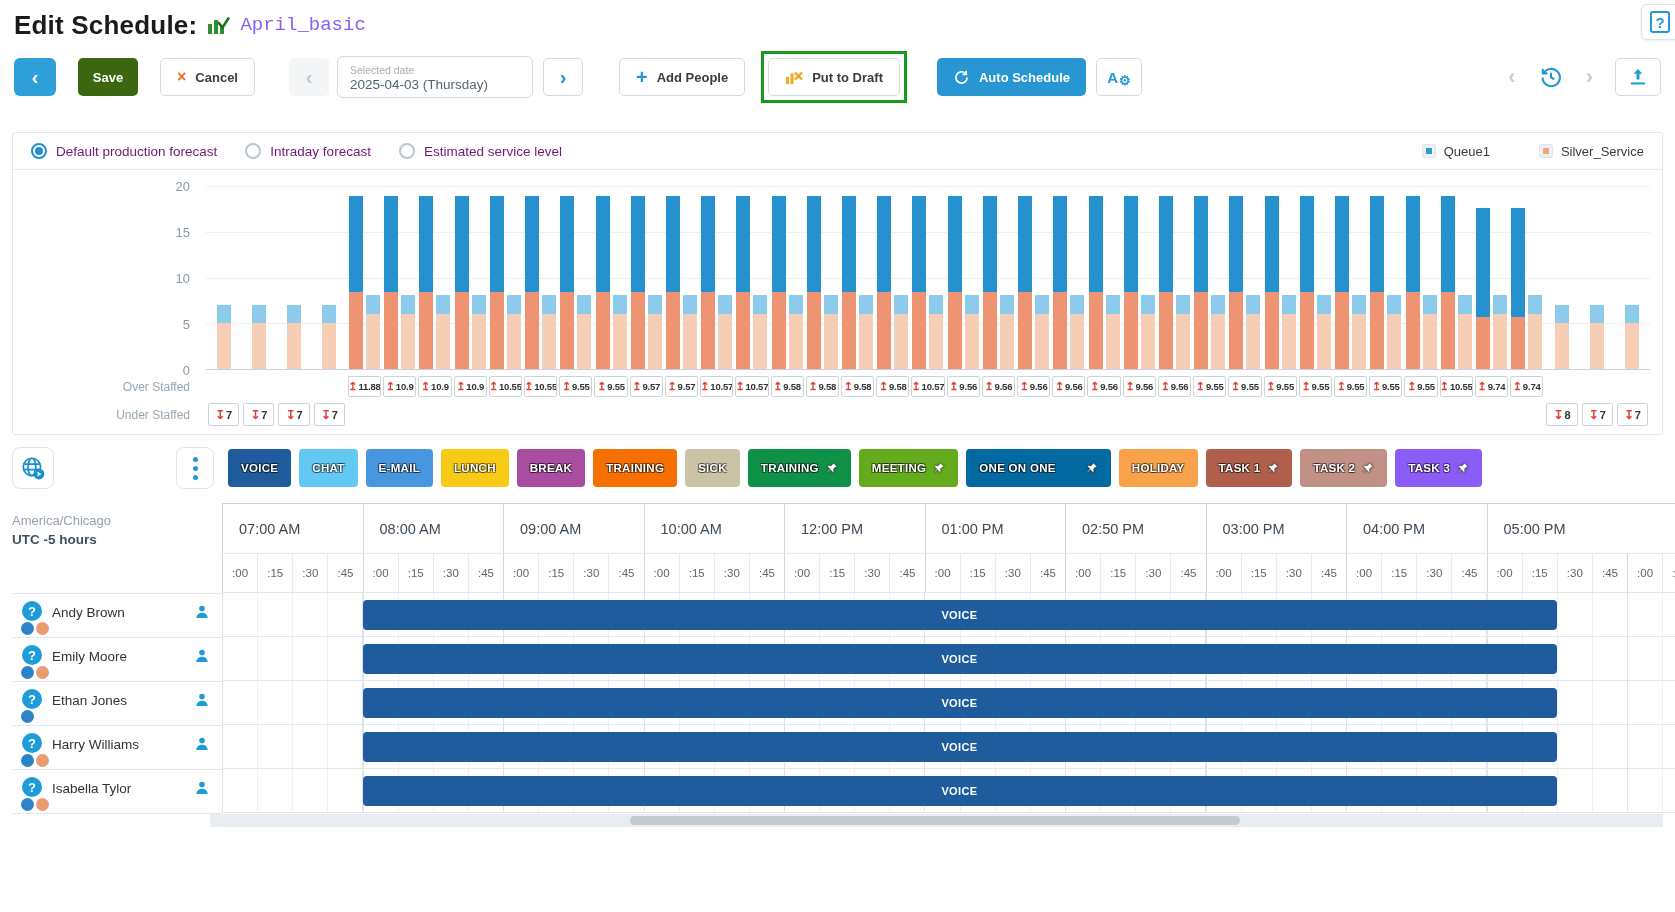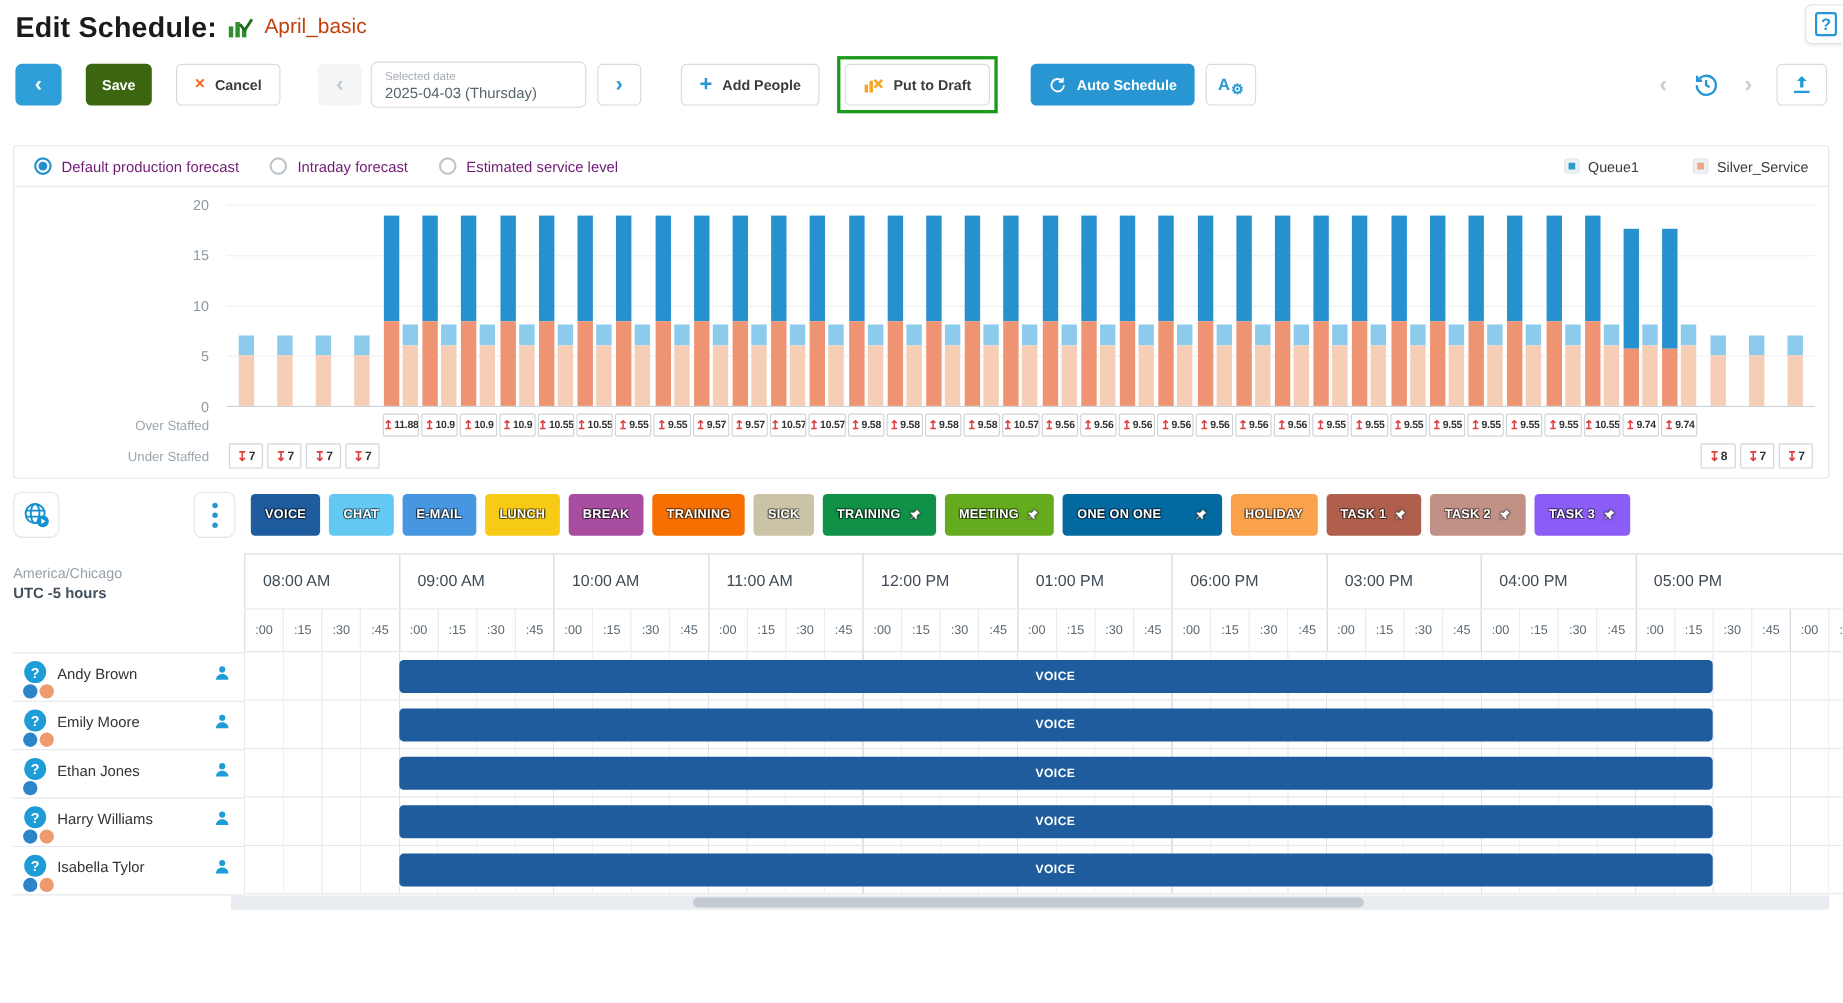--- a/index.html
+++ b/index.html
@@ -9,21 +9,21 @@
   
   .help-float { position:absolute; top:4px; right:-10px; width:44px; height:36px; background:#fff;
     border:1px solid #dde2e7; border-radius:6px; box-shadow:0 1px 3px rgba(0,0,0,.08);
     display:flex; align-items:center; justify-content:flex-start; padding-left:8px;
     color:#2697D4; font-weight:bold; font-size:15px; }
   .help-float .doc { border:2px solid #2697D4; border-radius:3px; width:20px; height:22px;
     display:flex; align-items:center; justify-content:center; }
 
   .title-row { display:flex; align-items:center; gap:10px; padding:14px 0 0 14px; height:36px; }
   .title { font-size:26px; font-weight:bold; color:#1b1b1b; letter-spacing:.2px; }
-  .sched-name { font-size:19px; color:#c2410c; }
+  .sched-name { font-size:19px; color:#8b5cf6;font-family:Liberation Mono, monospace; }
 
   
   .toolbar { display:flex; align-items:center; margin:16px 14px 0 14px; height:50px; }
   .btn { height:38px; border-radius:5px; border:1px solid #d5dade; background:#fff;
     display:inline-flex; align-items:center; gap:9px; padding:0 16px; font-size:13px;
     font-weight:bold; color:#3c3c3c; cursor:pointer; }
   .btn-back { width:42px; justify-content:center; background:#2E9FD8; border:none; color:#fff;
     font-size:20px; border-radius:6px; }
   .btn-save { background:#3C660F; border:none; color:#fff; width:60px; justify-content:center; margin-left:22px; }
   .btn-cancel { margin-left:22px; }
@@ -998,27 +998,27 @@
               </svg></span>
             <span class="dots">
               <span class="dot blue"></span>
               <span class="dot orange"></span>
             </span>
           </div>
         </div>
     </div>
     <div class="grid-col">
       <div class="hour-row" id="hour-row">
+          <div class="hour-cell">07:00 AM</div>
           <div class="hour-cell">08:00 AM</div>
           <div class="hour-cell">09:00 AM</div>
           <div class="hour-cell">10:00 AM</div>
-          <div class="hour-cell">11:00 AM</div>
           <div class="hour-cell">12:00 PM</div>
           <div class="hour-cell">01:00 PM</div>
-          <div class="hour-cell">06:00 PM</div>
+          <div class="hour-cell">02:50 PM</div>
           <div class="hour-cell">03:00 PM</div>
           <div class="hour-cell">04:00 PM</div>
           <div class="hour-cell">05:00 PM</div>
         </div>
       <div class="quarter-row" id="quarter-row">
           <div class="q-cell strong">:00</div>
           <div class="q-cell">:15</div>
           <div class="q-cell">:30</div>
           <div class="q-cell">:45</div>
           <div class="q-cell strong">:00</div>

